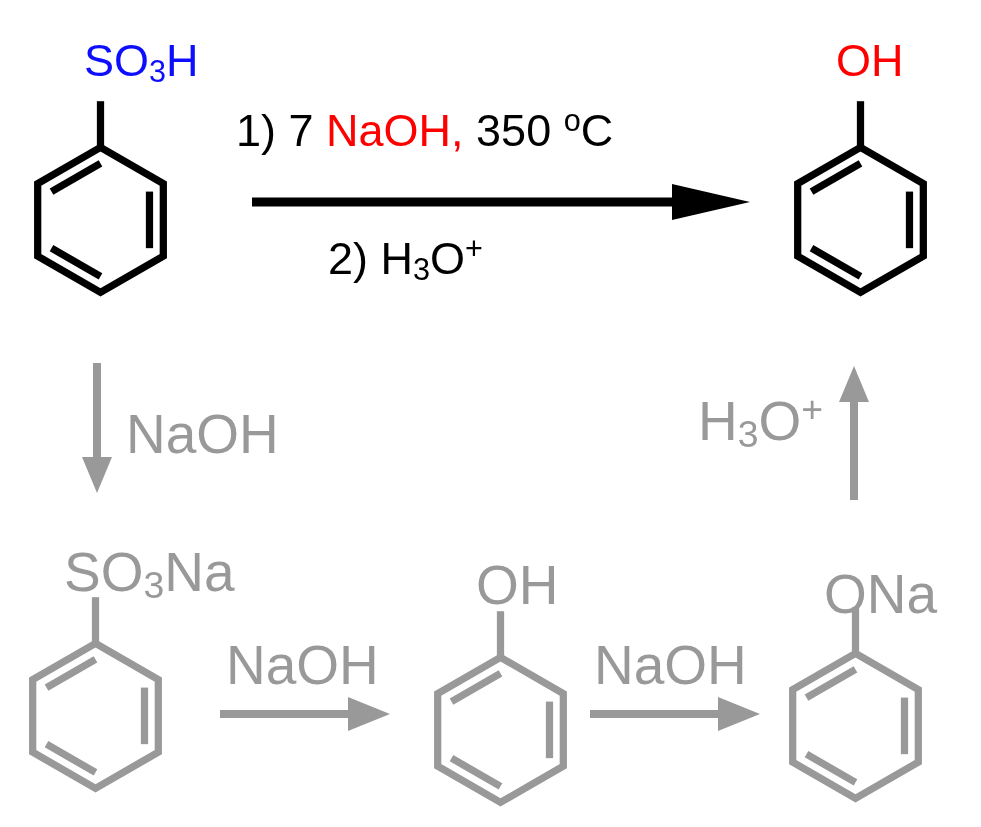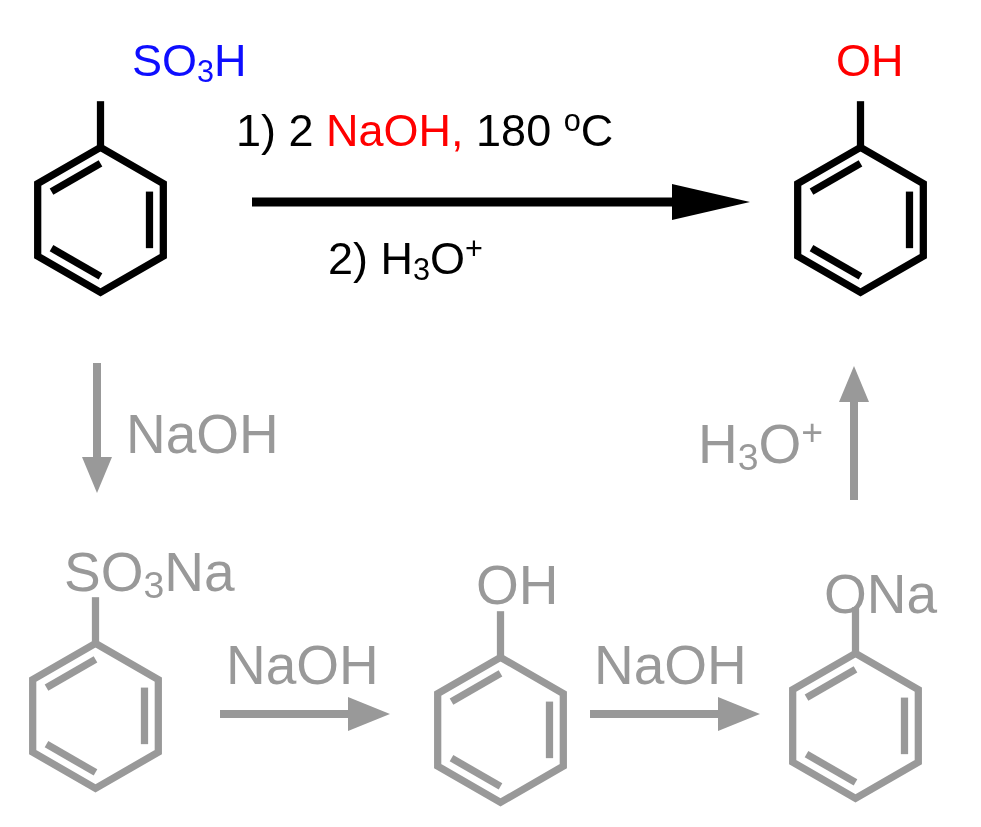--- a/index.html
+++ b/index.html
@@ -29,33 +29,33 @@
   .arrow line { stroke: currentColor; fill: none; }
   .arrow polygon { fill: currentColor; stroke: none; }
   .arrow-main line { stroke-width: 9; }
   .arrow-gray line { stroke-width: 8; }
 </style>
 </head>
 <body>
 
 <div id="scheme">
 
-  <div class="abs lbl blue" style="left:84px; top:38px;margin-left:48px;">
+  <div class="abs lbl blue" style="left:84px; top:38px;">
     <span>SO</span><span class="sub">3</span><span>H</span>
   </div>
   <svg class="abs ring black" style="left:8px; top:88px;" width="185" height="211" viewBox="0 0 140 160">
     <line x1="70" y1="10" x2="70" y2="45"></line>
     <polygon points="70,45 117.63,72.5 117.63,127.5 70,155 22.37,127.5 22.37,72.5"></polygon>
     <line x1="107.15" y1="78.55" x2="107.15" y2="121.45"></line>
     <line x1="70" y1="142.9" x2="32.85" y2="121.45"></line>
     <line x1="32.85" y1="78.55" x2="70" y2="57.1"></line>
   </svg>
 
   <div class="abs lbl black" style="left:236px; top:108px;">
-    <span>1) 2 </span><span class="red">NaOH,</span><span> 180 </span><span class="sup">o</span><span>C</span>
+    <span>1) 7 </span><span class="red">NaOH,</span><span> 350 </span><span class="sup">o</span><span>C</span>
   </div>
 
   <svg class="abs arrow arrow-main black" style="left:252px; top:182px;" width="500" height="40" viewBox="0 0 500 40">
     <line x1="0" y1="20" x2="432" y2="20"></line>
     <polygon points="420,2 498,20 420,38"></polygon>
   </svg>
 
   <div class="abs lbl black" style="left:328px; top:236px;text-align:right;">
     <span>2) H</span><span class="sub">3</span><span>O</span><span class="sup">+</span>
   </div>
@@ -72,21 +72,21 @@
   <svg class="abs arrow arrow-gray gray" style="left:79px; top:363px;" width="38" height="132" viewBox="0 0 38 132">
     <line x1="18" y1="0" x2="18" y2="100"></line>
     <polygon points="3,94 33,94 18,130"></polygon>
   </svg>
   <div class="abs lbl-sm gray" style="left:126px; top:407px;">NaOH</div>
 
   <svg class="abs arrow arrow-gray gray" style="left:836px; top:360px;" width="38" height="140" viewBox="0 0 38 140">
     <line x1="18" y1="140" x2="18" y2="36"></line>
     <polygon points="3,42 33,42 18,6"></polygon>
   </svg>
-  <div class="abs lbl-sm gray" style="left:698px; top:417px;">
+  <div class="abs lbl-sm gray" style="left:698px; top:394px;">
     <span>H</span><span class="sub">3</span><span>O</span><span class="sup">+</span>
   </div>
 
   <div class="abs lbl-sm gray" style="left:64px; top:545px;">
     <span>SO</span><span class="sub">3</span><span>Na</span>
   </div>
   <svg class="abs ring gray" style="left:3px; top:584px;" width="185" height="211" viewBox="0 0 140 160">
     <line x1="70" y1="10" x2="70" y2="45"></line>
     <polygon points="70,45 117.63,72.5 117.63,127.5 70,155 22.37,127.5 22.37,72.5"></polygon>
     <line x1="107.15" y1="78.55" x2="107.15" y2="121.45"></line>

